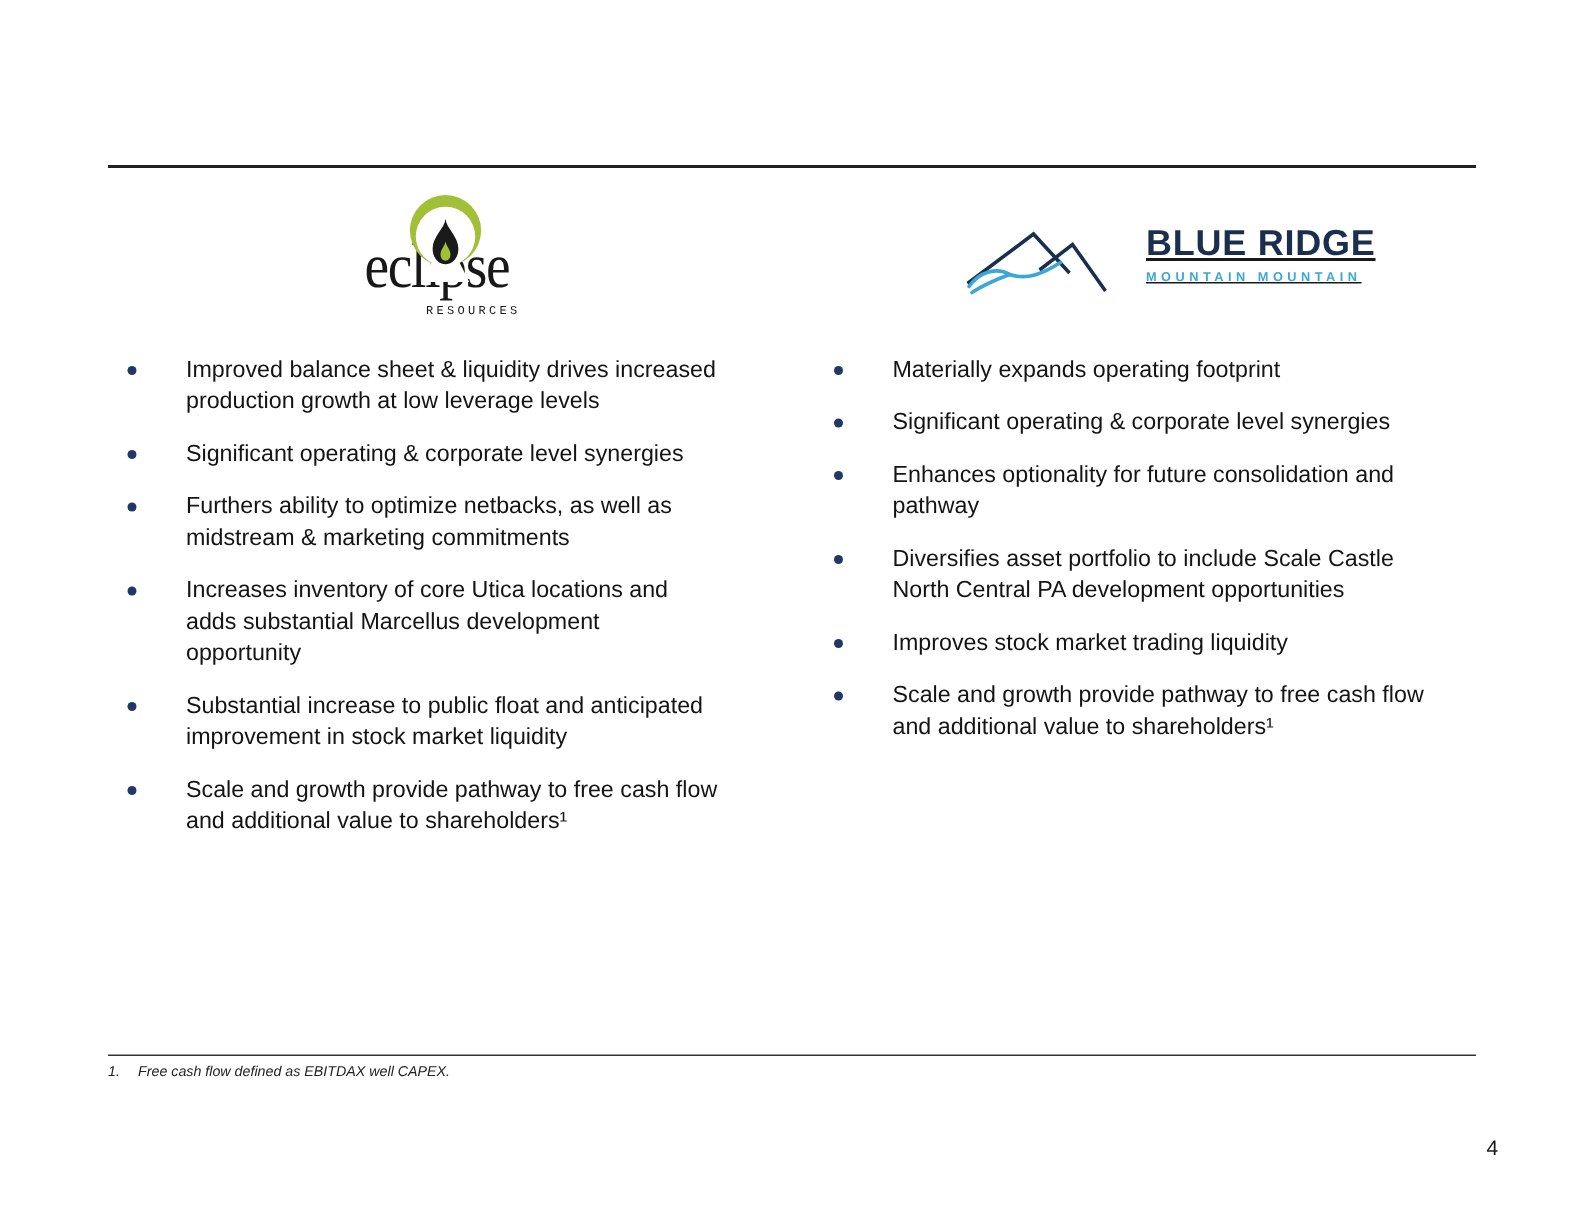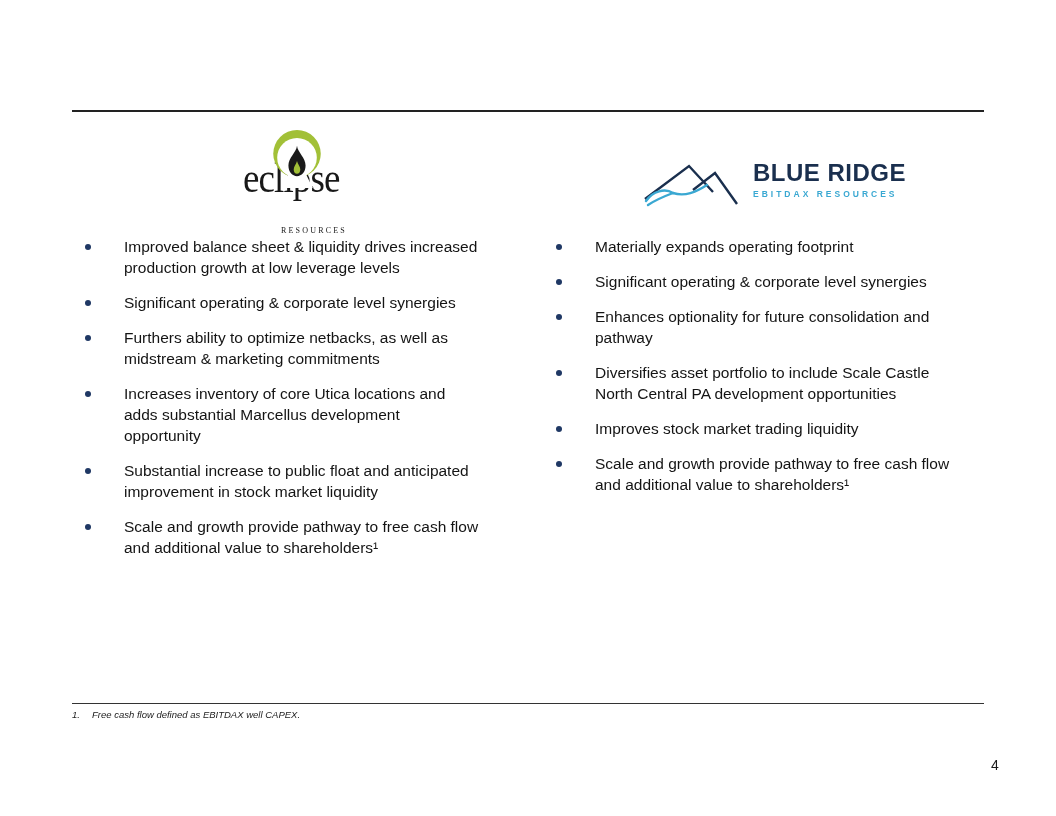--- a/index.html
+++ b/index.html
@@ -28,28 +28,28 @@
   .eclipse-mark { position: absolute; left: 21px; top: 2px; width: 66px; height: 66px; z-index: 2; }
   .eclipse-word {
     position: absolute; left: 0; top: 33px; z-index: 1;
     font-family: "Liberation Serif", serif;
     font-size: 42px; line-height: 42px; color: #181818;
     transform: scaleX(0.88); transform-origin: left center;
     letter-spacing: -1px;
   }
   .eclipse-sub {
     position: absolute; right: 2px; top: 79px;
-    font-family: Liberation Serif, serif;
-    font-size: 8px; letter-spacing: 2.2px; color: #181818; margin-top: 23px;
+    font-family: Liberation Mono, monospace;
+    font-size: 8px; letter-spacing: 2.2px; color: #181818;
   }
 
   
   .blueridge-logo {
-    position: absolute; left: 643px; top: 152px; height: 56px;
-    display: flex; align-items: center; gap: 14px;
+    position: absolute; left: 643px; top: 142px; height: 56px;
+    display: flex; align-items: center; gap: 25px; text-decoration: underline;
   }
   .br-mark { width: 96px; height: 54px; }
   .br-text { display: flex; flex-direction: column; }
   .br-word {
     font-size: 24px; font-weight: 800; letter-spacing: 0.5px;
     color: #1a2f4e; line-height: 24px;
   }
   .br-sub {
     margin-top: 4px; font-size: 8.5px; font-weight: 700;
     letter-spacing: 3px; color: #3aa8d2;
@@ -108,21 +108,21 @@
 
   <div class="blueridge-logo">
     <svg class="br-mark" viewBox="0 0 96 54" xmlns="http://www.w3.org/2000/svg">
       <path d="M2,46 L46,13 L70,39" fill="none" stroke="#1a2f4e" stroke-width="2.4"></path>
       <path d="M50,37 L72,20 L94,51" fill="none" stroke="#1a2f4e" stroke-width="2.4"></path>
       <path d="M3,48 C10,38 22,35 30,40" fill="none" stroke="#3aa8d2" stroke-width="2.4" stroke-linecap="round"></path>
       <path d="M5,52 C14,46 22,43 30,40 C42,44 53,39 64,32" fill="none" stroke="#3aa8d2" stroke-width="2.4" stroke-linecap="round"></path>
     </svg>
     <div class="br-text">
       <div class="br-word">BLUE RIDGE</div>
-      <div class="br-sub">EBITDAX RESOURCES</div>
+      <div class="br-sub">MOUNTAIN MOUNTAIN</div>
     </div>
   </div>
 
   <div class="col col-left">
     <ul class="bullets">
         <li>
         <span class="bullet-dot"></span>
         <span class="bullet-text">Improved balance sheet &amp; liquidity drives increased
 production growth at low leverage levels</span>
       </li>

